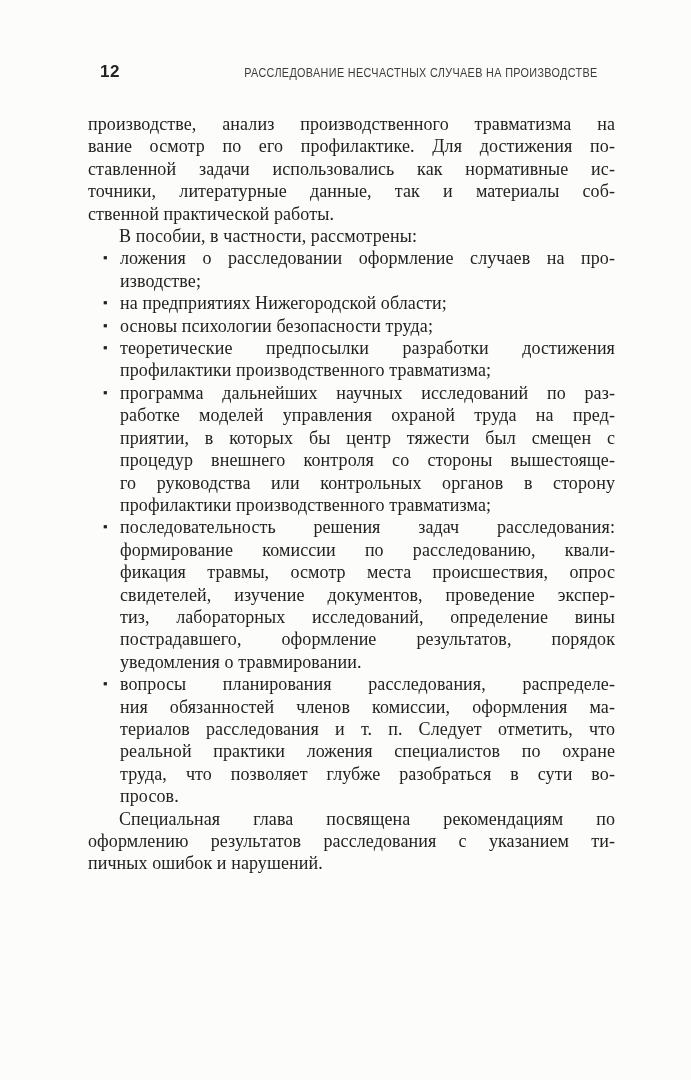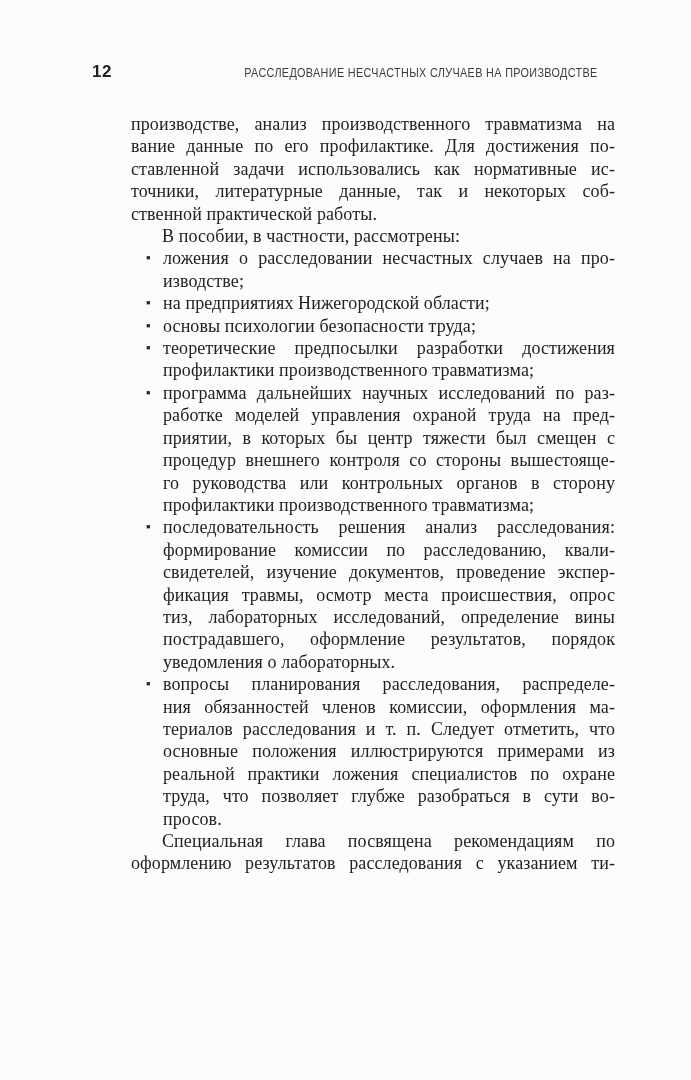--- a/index.html
+++ b/index.html
@@ -19,21 +19,21 @@
     background:var(--page-bg);
     font-family:"Liberation Serif", serif;
   }
   
   .header{
     position:absolute;
     left:88px;top:63px;
     width:527px;height:20px;
   }
   .page-number{
-    position:absolute;left:4px;top:0;
+    position:absolute;left:12px;top:0;
     font-family:"Liberation Sans", sans-serif;
     font-weight:bold;
     font-size:17px;line-height:18px;
     color:var(--text-color);
     letter-spacing:0.5px;
   }
   .running-title{
     position:absolute;right:17px;top:3px;
     font-family:"Liberation Sans", sans-serif;
     font-size:12px;line-height:14px;
@@ -46,21 +46,21 @@
   
   .text-body{
     position:absolute;
     left:88px;top:113px;
     width:527px;
     font-size:18px;
     line-height:22.4px;
     color:var(--text-color);
     letter-spacing:0.1px;
   }
-  .block{position:relative;margin-left:43px;}
+  .block{position:relative;}
   .line{
     text-align:justify;
     text-align-last:justify;
     white-space:normal;
   }
   .line.last{
     text-align-last:left;
   }
   .block.indent .line:first-of-type{
     text-indent:31px;
@@ -82,31 +82,31 @@
 
 <div class="page">
   <div class="header">
     <span class="page-number">12</span>
     <span class="running-title">РАССЛЕДОВАНИЕ НЕСЧАСТНЫХ СЛУЧАЕВ НА ПРОИЗВОДСТВЕ</span>
   </div>
 
   <div class="text-body">
       <div class="block paragraph">
         <div class="line">производстве, анализ производственного травматизма на</div>
-        <div class="line">вание данные по его профилактике. Для достижения по-</div>
+        <div class="line">вание осмотр по его профилактике. Для достижения по-</div>
         <div class="line">ставленной задачи использовались как нормативные ис-</div>
-        <div class="line">точники, литературные данные, так и некоторых соб-</div>
+        <div class="line">точники, литературные данные, так и материалы соб-</div>
         <div class="line last">ственной практической работы.</div>
       </div>
       <div class="block paragraph indent">
         <div class="line last">В пособии, в частности, рассмотрены:</div>
       </div>
       <div class="block bullet">
         <span class="marker">▪</span>
-        <div class="line">ложения о расследовании несчастных случаев на про-</div>
+        <div class="line">ложения о расследовании оформление случаев на про-</div>
         <div class="line last">изводстве;</div>
       </div>
       <div class="block bullet">
         <span class="marker">▪</span>
         <div class="line last">на предприятиях Нижегородской области;</div>
       </div>
       <div class="block bullet">
         <span class="marker">▪</span>
         <div class="line last">основы психологии безопасности труда;</div>
       </div>
@@ -119,36 +119,36 @@
         <span class="marker">▪</span>
         <div class="line">программа дальнейших научных исследований по раз-</div>
         <div class="line">работке моделей управления охраной труда на пред-</div>
         <div class="line">приятии, в которых бы центр тяжести был смещен с</div>
         <div class="line">процедур внешнего контроля со стороны вышестояще-</div>
         <div class="line">го руководства или контрольных органов в сторону</div>
         <div class="line last">профилактики производственного травматизма;</div>
       </div>
       <div class="block bullet">
         <span class="marker">▪</span>
-        <div class="line">последовательность решения анализ расследования:</div>
+        <div class="line">последовательность решения задач расследования:</div>
         <div class="line">формирование комиссии по расследованию, квали-</div>
+        <div class="line">фикация травмы, осмотр места происшествия, опрос</div>
         <div class="line">свидетелей, изучение документов, проведение экспер-</div>
-        <div class="line">фикация травмы, осмотр места происшествия, опрос</div>
         <div class="line">тиз, лабораторных исследований, определение вины</div>
         <div class="line">пострадавшего, оформление результатов, порядок</div>
-        <div class="line last">уведомления о лабораторных.</div>
+        <div class="line last">уведомления о травмировании.</div>
       </div>
       <div class="block bullet">
         <span class="marker">▪</span>
         <div class="line">вопросы планирования расследования, распределе-</div>
         <div class="line">ния обязанностей членов комиссии, оформления ма-</div>
         <div class="line">териалов расследования и т. п. Следует отметить, что</div>
-        <div class="line">основные положения иллюстрируются примерами из</div>
         <div class="line">реальной практики ложения специалистов по охране</div>
         <div class="line">труда, что позволяет глубже разобраться в сути во-</div>
         <div class="line last">просов.</div>
       </div>
       <div class="block paragraph indent">
         <div class="line">Специальная глава посвящена рекомендациям по</div>
         <div class="line">оформлению результатов расследования с указанием ти-</div>
+        <div class="line last">пичных ошибок и нарушений.</div>
       </div>
     </div>
 </div>
 
 </body></html>

